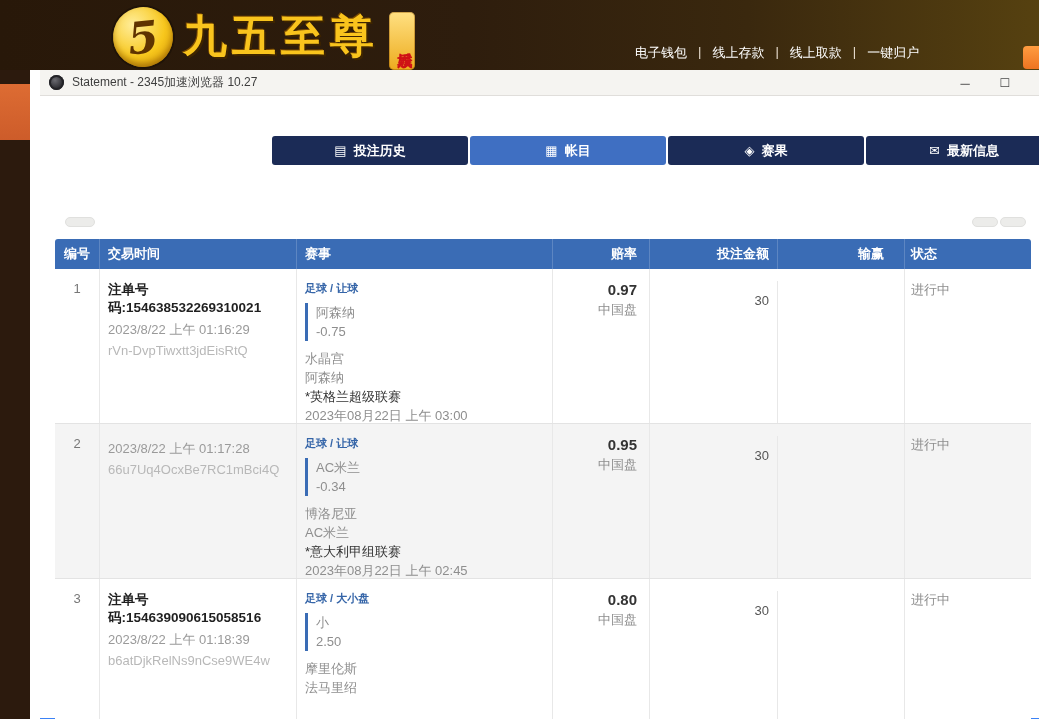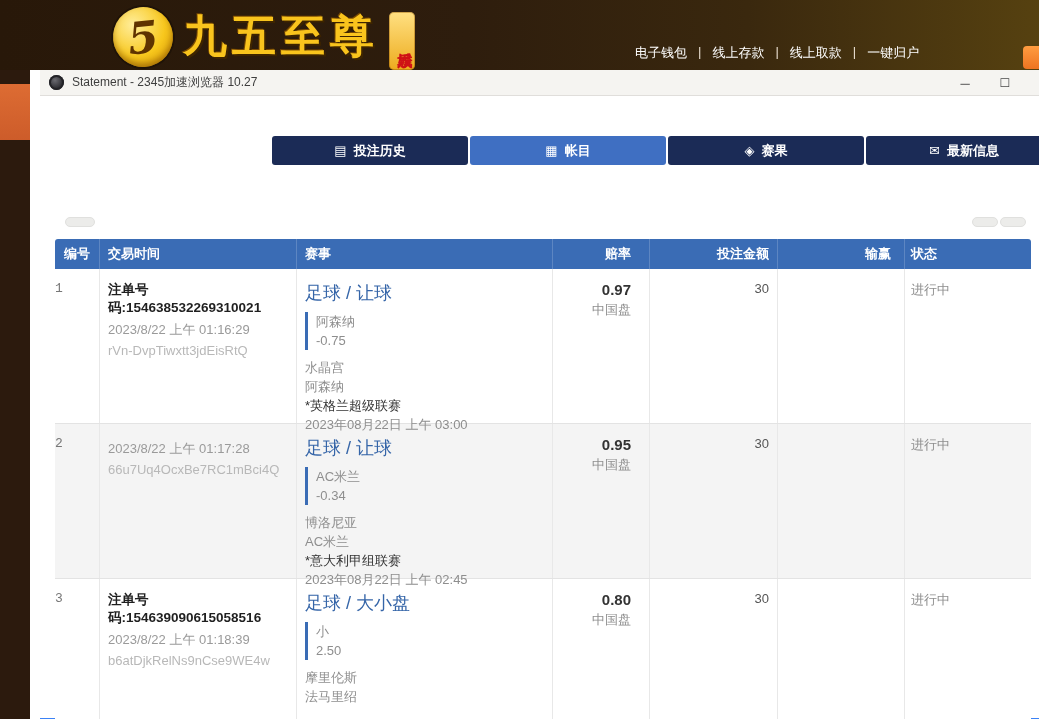--- a/index.html
+++ b/index.html
@@ -86,40 +86,40 @@
     display:flex; height:30px; background:#3a6cb5; color:#fff; font-weight:bold;
     border-radius:3px 3px 0 0; align-items:center;
   }
   .thead > div { border-right:1px solid rgba(255,255,255,.18); height:100%;
     display:flex; align-items:center; }
   .thead > div:last-child { border-right:none; }
   .trow { display:flex; border-bottom:1px solid #e3e3e3; background:#fff; }
   .trow.alt { background:#f4f4f4; }
   .trow > div { border-right:1px solid #e8e8e8; padding-top:12px; }
   .trow > div:last-child { border-right:none; }
-  .c0 { width:45px;  justify-content:center; text-align:left;font-family:Liberation Mono, monospace; }
+  .c0 { width:45px;  justify-content:center; text-align:center; }
   .c1 { width:197px; padding-left:8px; }
   .c2 { width:256px; padding-left:8px; }
-  .c3 { width:97px;  justify-content:flex-end; text-align:right; padding-right:18px; }
+  .c3 { width:97px;  justify-content:flex-end; text-align:right; padding-right:12px; }
   .c4 { width:128px; justify-content:flex-end; text-align:right; padding-right:8px; }
-  .c5 { width:127px; justify-content:flex-end; text-align:left; padding-right:13px; }
+  .c5 { width:127px; justify-content:flex-end; text-align:left; padding-right:20px; }
   .c6 { width:126px; padding-left:6px; }
   .r1 { height:155px; } .r2 { height:155px; } .r3 { height:157px; }
   .idx { color:#777; }
   .bet-no { font-weight:bold; color:#1f1f1f; font-size:13.5px; }
   .bet-time { color:#9a9a9a; margin-top:4px; }
   .bet-ref { color:#b8b8b8; margin-top:4px; }
-  .market { color:#3565a8; font-weight:normal; font-size:18px; cursor:pointer; }
+  .market { color:#3565a8; font-weight:bold; font-size:11px; cursor:pointer; }
   .pick-block { margin:7px 0 8px 0; border-left:3px solid #3a6cb5; padding-left:8px;
     color:#8e8e8e; line-height:19px; }
   .gline { color:#8e8e8e; line-height:19px; }
   .league { color:#333; font-weight:normal; line-height:19px; }
   .odds { font-weight:bold; color:#333; font-size:15px; }
   .odds-type { color:#8e8e8e; margin-top:3px; }
-  .amount { color:#555; }
+  .amount { color:#555;margin-top:12px; }
   .status { color:#8e8e8e; }
   
   .scrollbar {
     position:absolute; left:999px; top:110px; width:9px; height:512px;
     background:#f5f5f5; border-left:1px solid #e3e3e3;
   }
   .scroll-thumb { position:absolute; left:1px; top:40px; width:7px; height:230px;
     background:#dcdcdc; border-radius:4px; }
 </style>
 </head>

